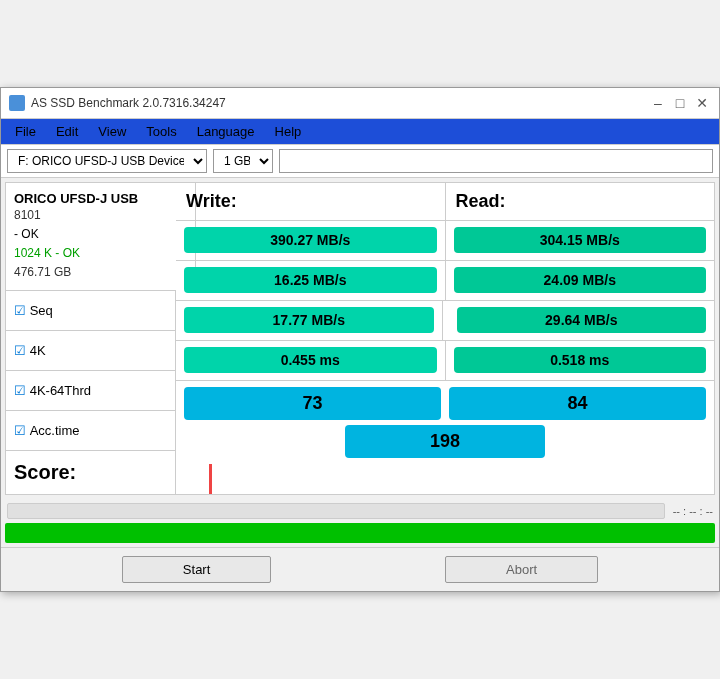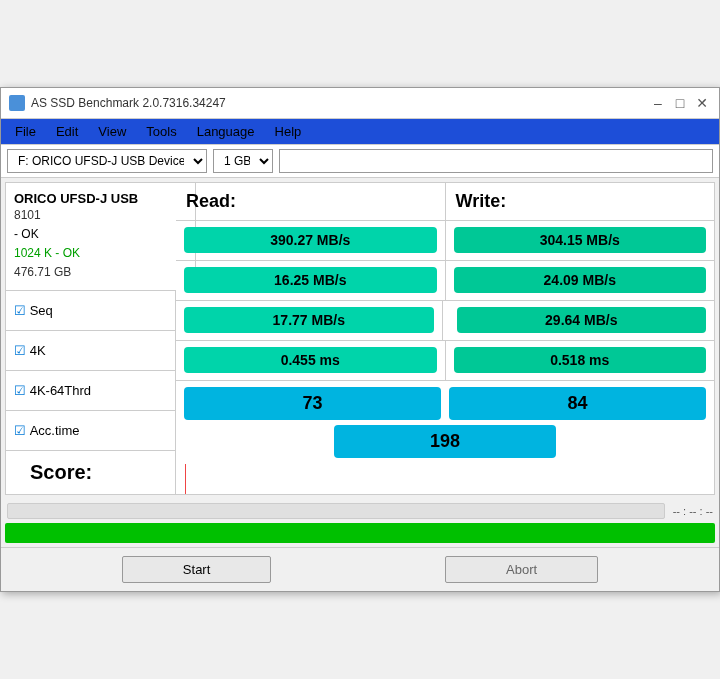--- a/index.html
+++ b/index.html
@@ -174,23 +174,23 @@
     .bench-cell {
       flex: 1;
       padding: 4px;
       border-right: 1px solid #ccc;
       display: flex;
       align-items: center;
       justify-content: center;
     }
     .bench-cell:last-child { border-right: none; }
     .score-label {
-      width: 180px;
-      border-right: 1px solid #ef4444;
-      padding: 10px 24px;
+      width: 206px;
+      border-right: 3px solid #ef4444;
+      padding: 10px 8px;
       font-size: 20px;
       font-weight: bold;
       color: #000;
     }
     .score-box {
       flex: 1;
       background: #00b4e0;
       color: #000;
       text-align: center;
       font-size: 18px;
@@ -337,22 +337,22 @@
           <span class="check-icon">☑</span>
           <span>Acc.time</span>
         </div>
 
         <div class="score-label" style="border-top:1px solid #ccc;">Score:</div>
       </div>
 
       <div style="flex:1; display:flex; flex-direction:column;">
 
         <div class="bench-header">
+          <div class="bench-header-cell">Write:</div>
           <div class="bench-header-cell">Read:</div>
-          <div class="bench-header-cell">Write:</div>
         </div>
 
         <div style="display:flex; border-bottom:1px solid #ccc; height:40px;">
           <div class="bench-cell">
             <div class="bench-value bench-value-read">390.27 MB/s</div>
           </div>
           <div class="bench-cell">
             <div class="bench-value bench-value-write">304.15 MB/s</div>
           </div>
         </div>
@@ -383,21 +383,21 @@
             <div class="bench-value bench-value-write">0.518 ms</div>
           </div>
         </div>
 
         <div style="display:flex; flex-direction:column; padding:6px 8px; gap:5px; background:#fff;">
           <div style="display:flex; gap:8px;">
             <div class="score-box">73</div>
             <div class="score-box">84</div>
           </div>
           <div style="display:flex; justify-content:center;">
-            <div class="score-total" style="width:222px;">198</div>
+            <div class="score-total" style="width:200px;">198</div>
           </div>
         </div>
 
       </div>
     </div>
 
     <div class="progress-bar-row">
       <div class="progress-bar-bg">
         <div class="progress-bar-fill" style="width:0%"></div>
       </div>

